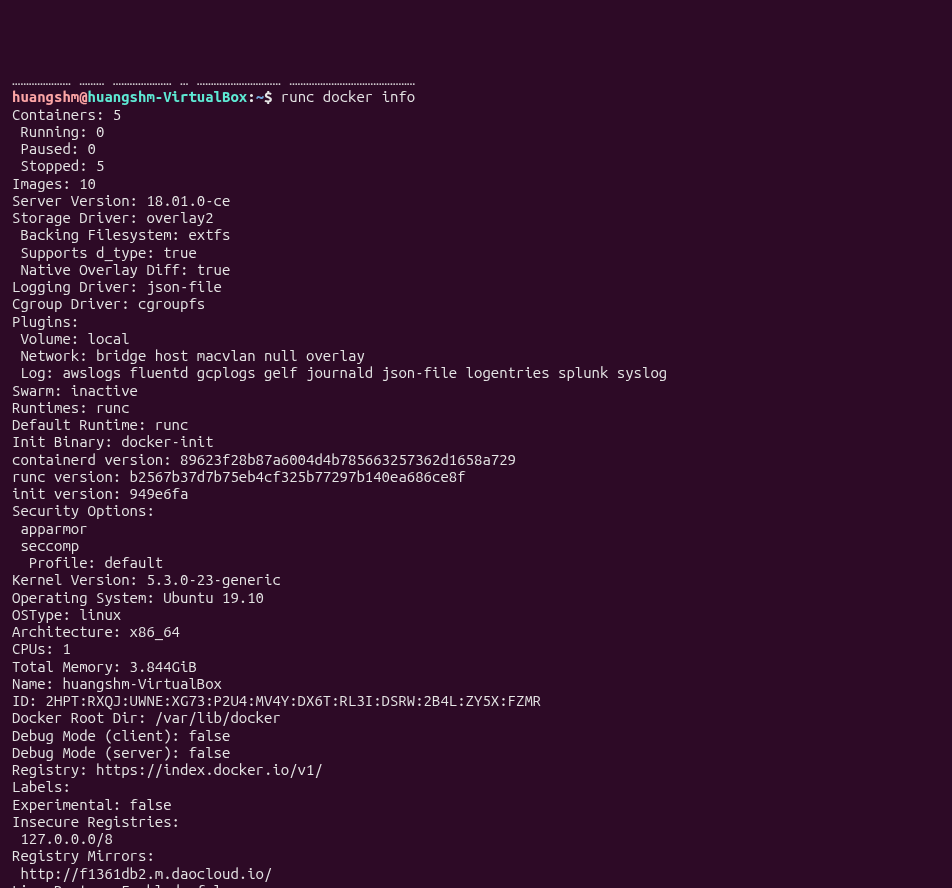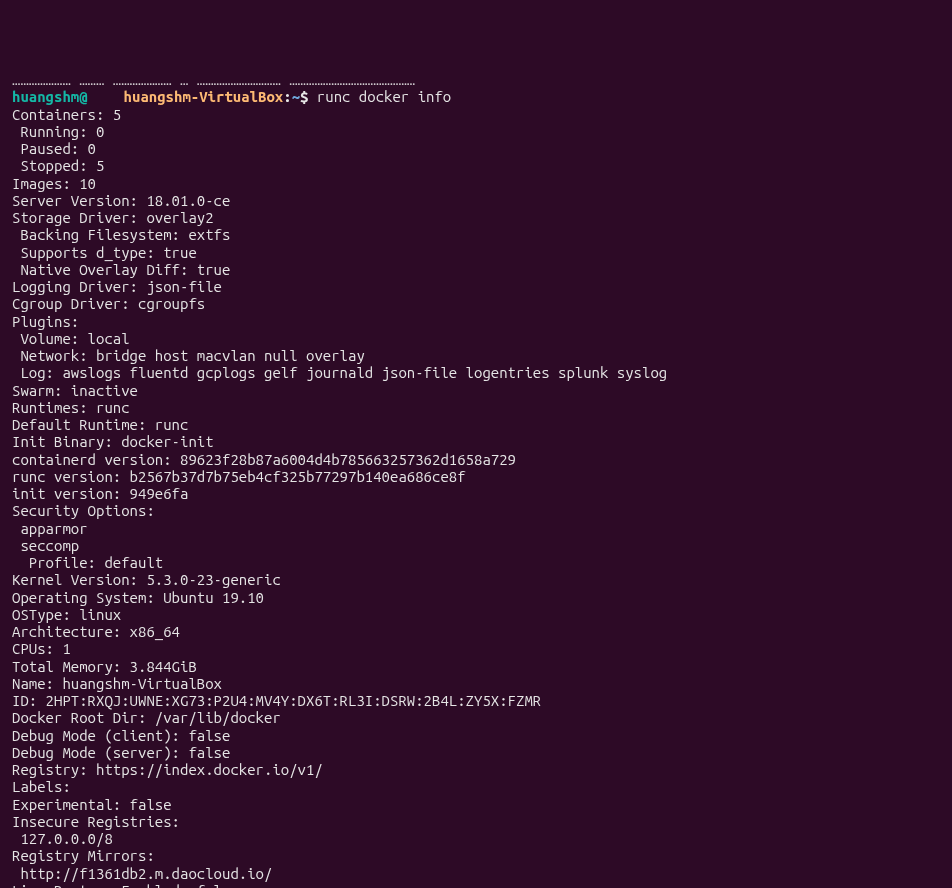--- a/index.html
+++ b/index.html
@@ -9,22 +9,22 @@
       font-family: "Ubuntu Mono", "DejaVu Sans Mono", Menlo, Consolas, monospace;
       font-size: 15px;
       line-height: 1.15;
       width: 952px;
       min-height: 888px;
       padding: 2px 0 0 12px;
       white-space: pre;
       position: relative;
       overflow: hidden;
     }
-    .user { color: #14b8a6; font-weight: bold; }
-    .host { color: #fdba74; font-weight: bold; padding-left: 36px; }
+    .user { color: #fca5a5; font-weight: bold; }
+    .host { color: #5eead4; font-weight: bold; }
     .colon { color: #e6e6e6; font-weight: bold; }
     .path { color: #6fa8dc; font-weight: bold; }
     .cmd { color: #e6e6e6; }
     .out { color: #e6e6e6; }
     .truncated-top { color: #e6e6e6; opacity: 0.9; }
   </style>
 </head>
 <body>
 
 

